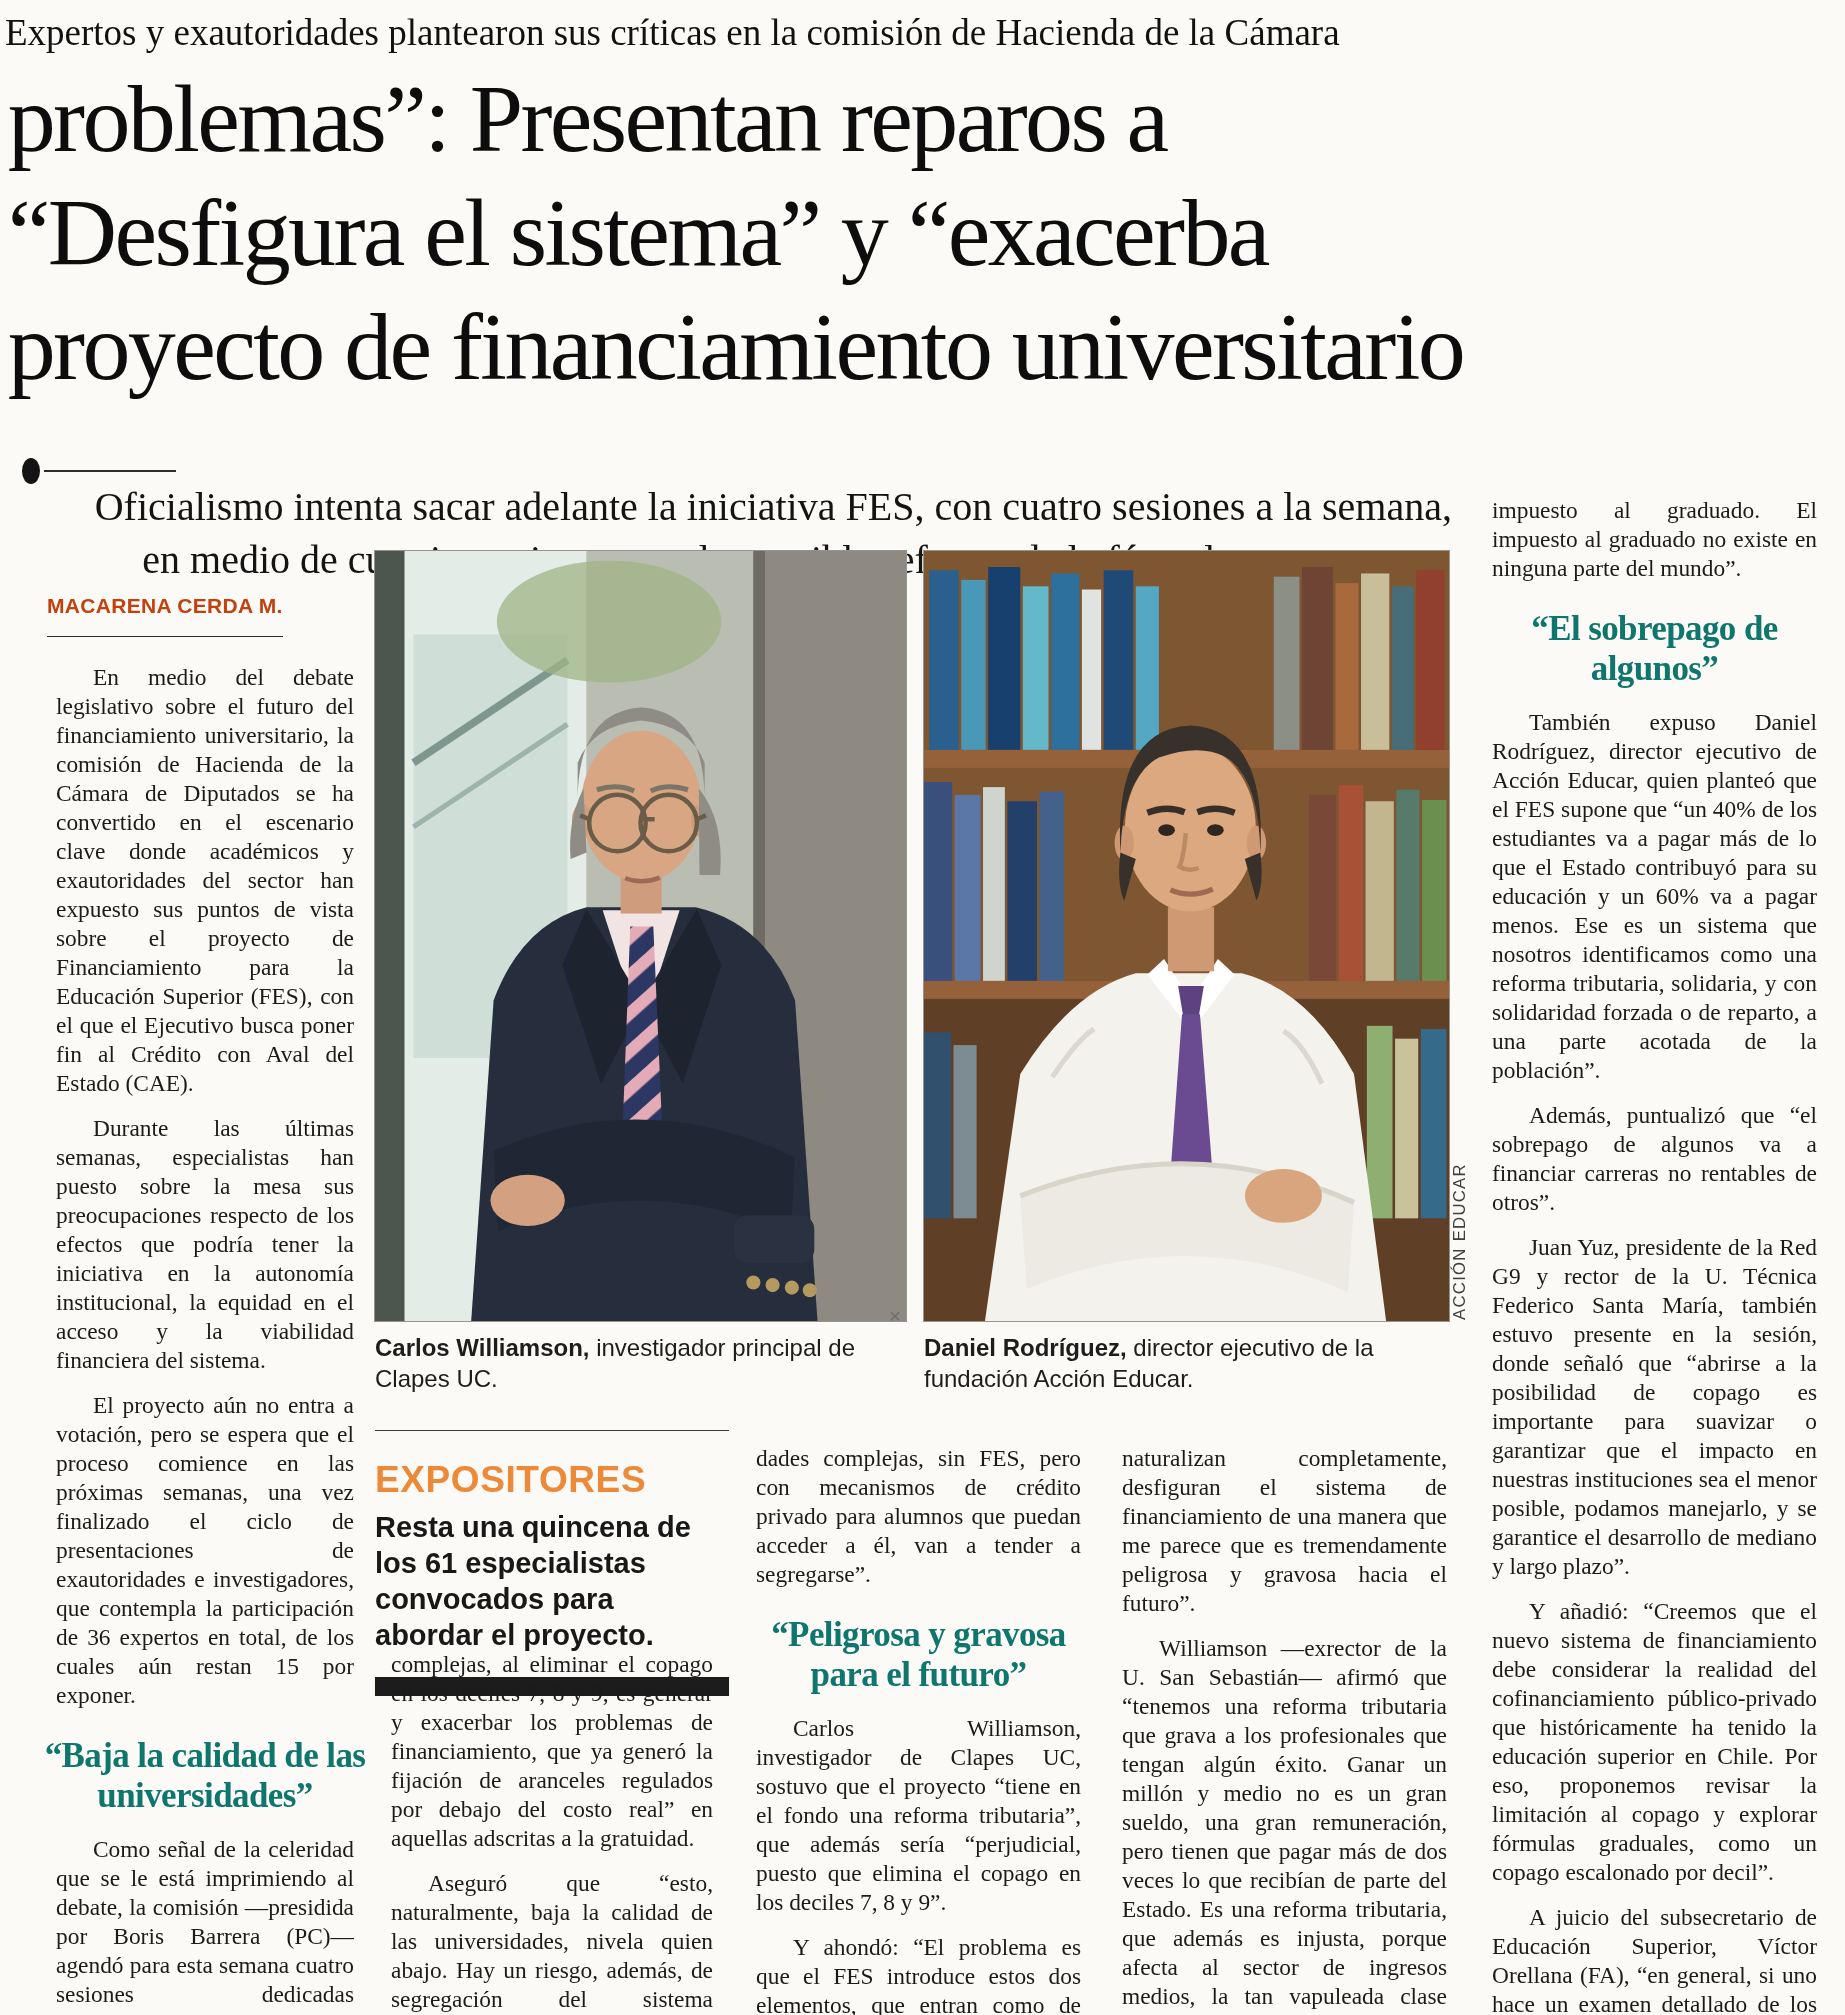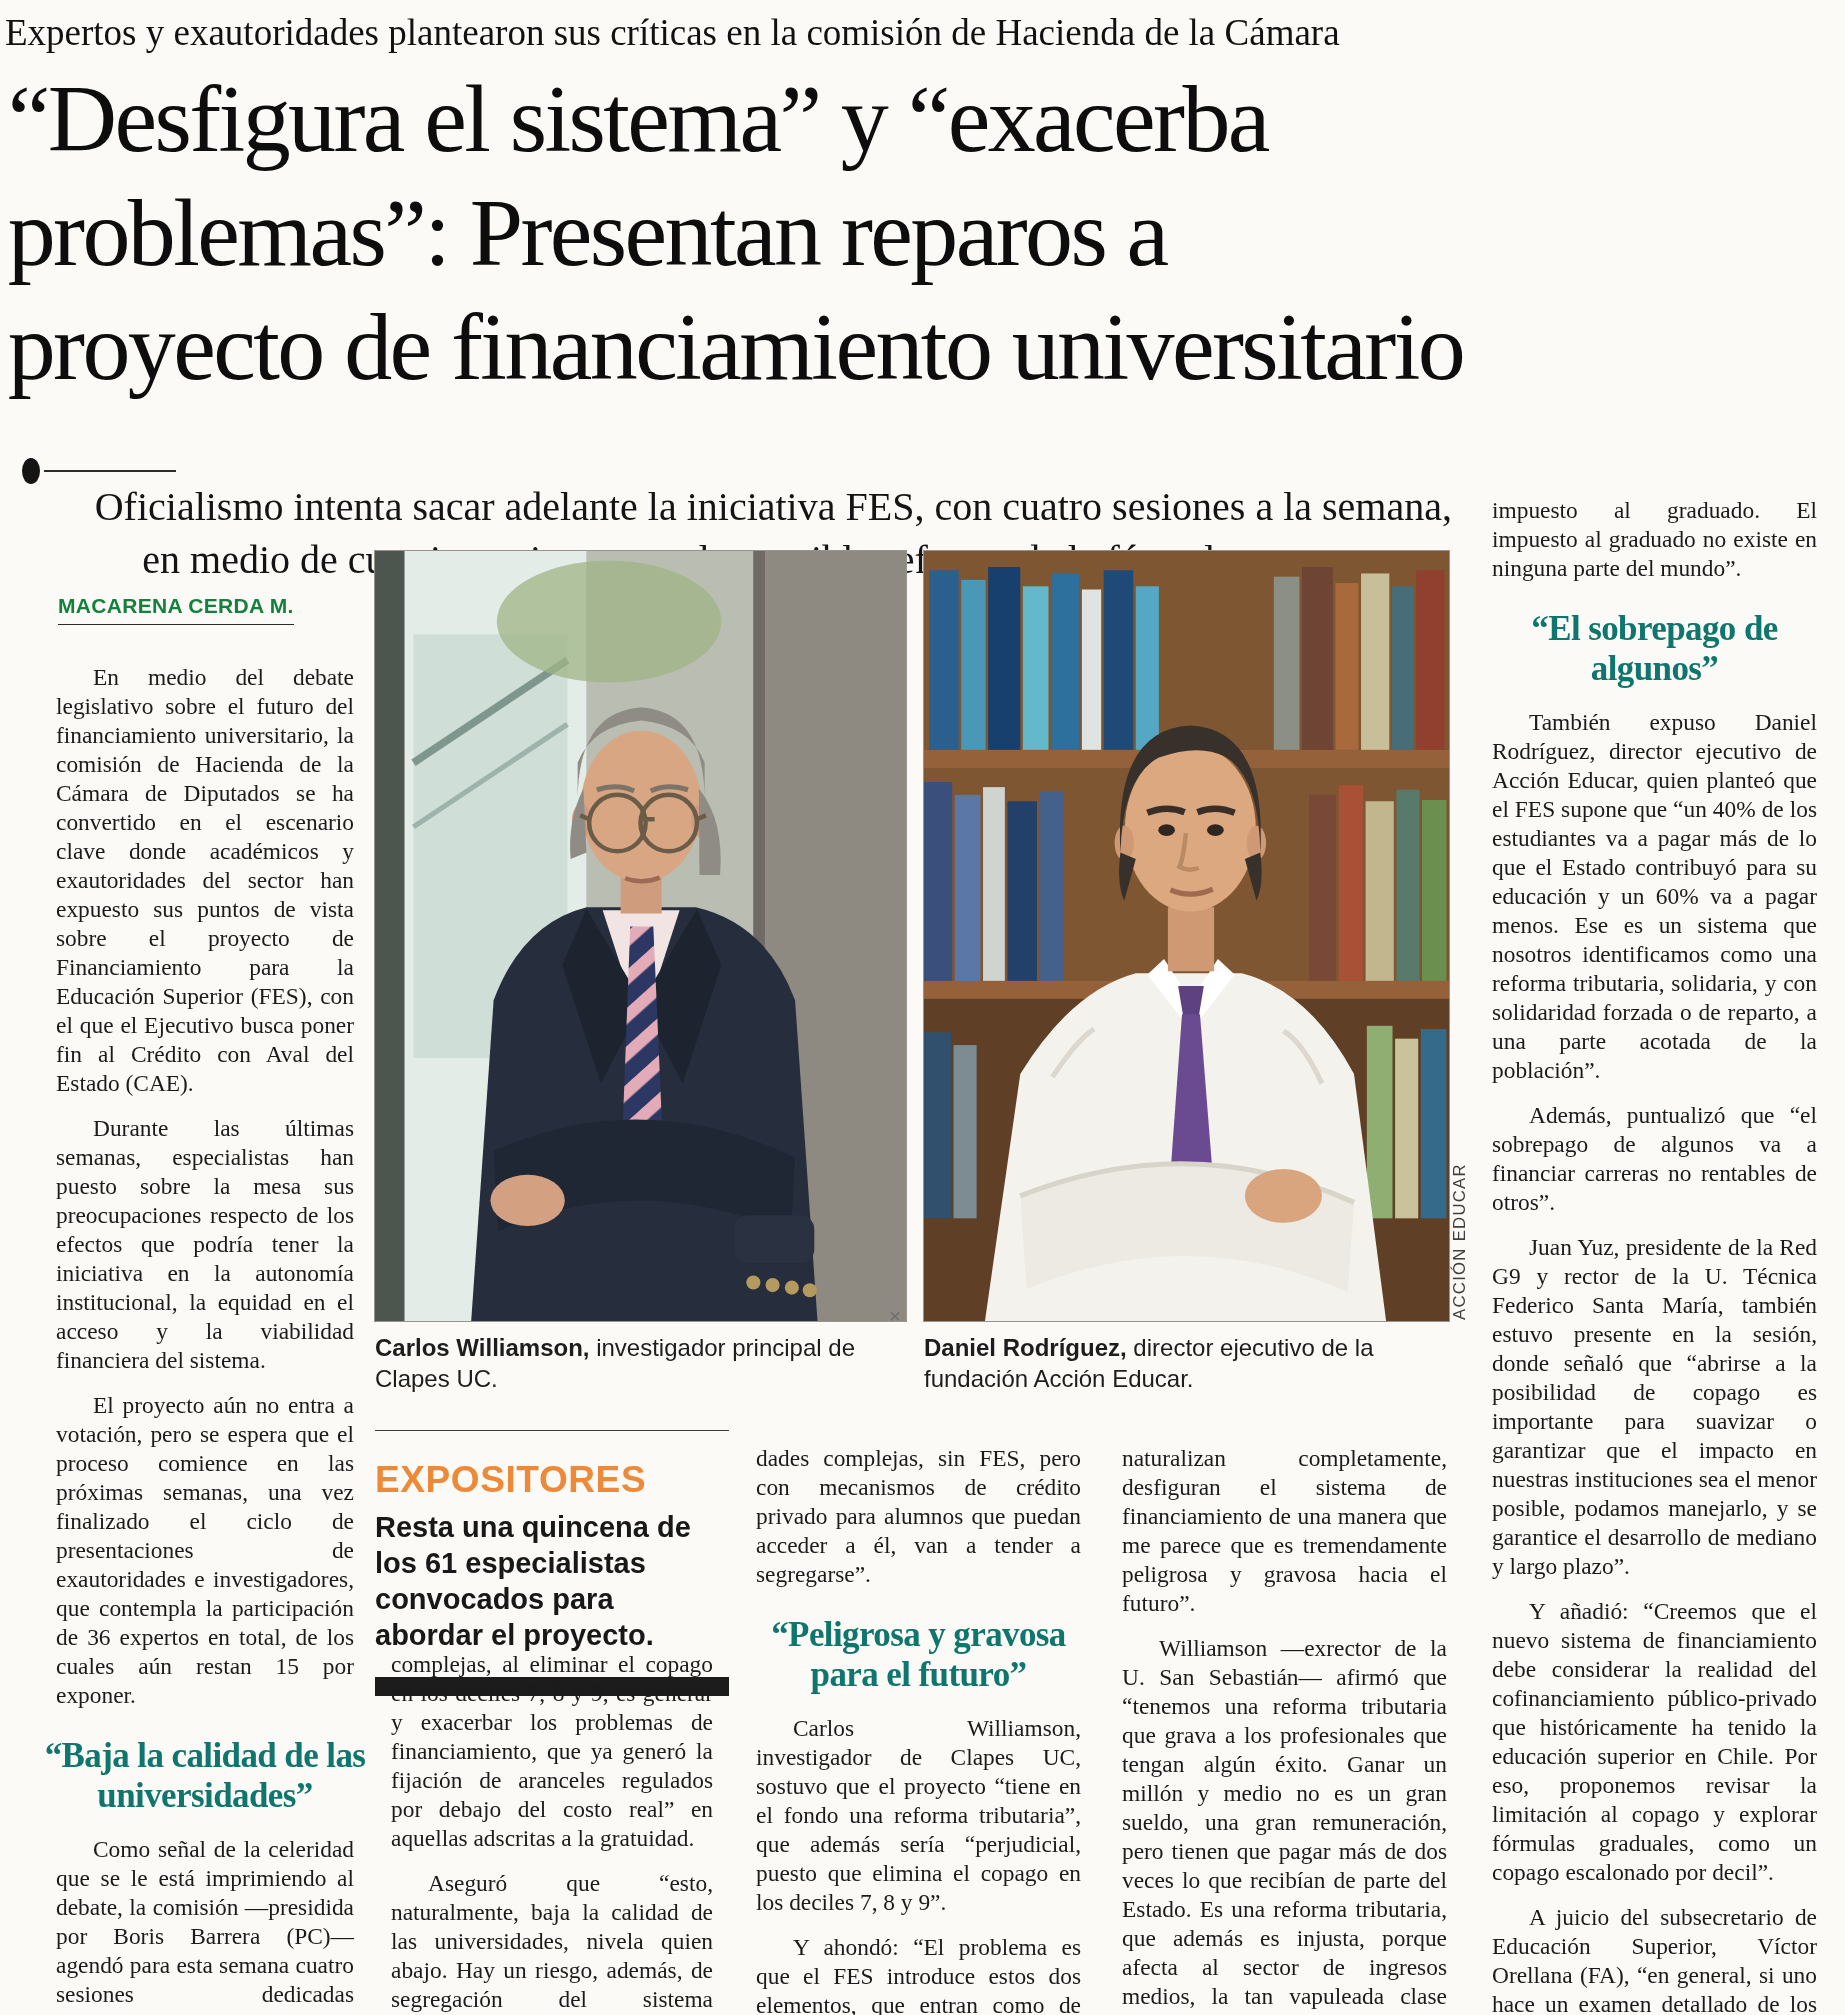--- a/index.html
+++ b/index.html
@@ -20,24 +20,24 @@
   .headline div{white-space:nowrap;}
   .section-mark{position:absolute;left:22px;top:457px;width:154px;height:28px;display:flex;align-items:center;}
   .section-mark .dot{width:18px;height:26px;background:#141414;border-radius:50%;}
   .section-mark .rule{flex:1;height:1.9px;background:#2c2c2c;margin-left:3.9px;}
   .lead{
     position:absolute;left:47px;top:480px;width:1405px;
     font-size:40px;line-height:53px;color:#141414;
   }
   .lead div{white-space:nowrap;text-align:right;}
   .byline{
-    position:absolute;left:58px;top:594px;
+    position:absolute;left:47px;top:594px;
     font-family:"Liberation Sans",sans-serif;font-weight:bold;
-    font-size:21px;letter-spacing:0.3px;color:#15803d;
-    border-bottom:1.9px solid #2a2a2a;padding-bottom:6px;
+    font-size:21px;letter-spacing:0.3px;color:#c2410c;
+    border-bottom:1.9px solid #2a2a2a;padding-bottom:18px;
   }
   
   .col{position:absolute;font-size:23.4px;line-height:29px;text-align:justify;}
   .col p{margin:16px;}
   .col p.ind{text-indent:37px;}
   .subhead{
     font-weight:bold;font-size:35px;line-height:40px;letter-spacing:-0.6px;
     text-align:center;text-indent:0;margin:26px 0 19px;color:#0f766e;
   }
   #col1{left:40px;  top:647px;width:330px;}
@@ -73,22 +73,22 @@
   .expo-label{margin-top:28px;font-weight:bold;font-size:37px;letter-spacing:0.6px;color:#ed8a3a;}
   .expo-deck{margin-top:7.7px;font-weight:bold;font-size:29px;line-height:36px;color:#181818;}
   .expo-bar{margin-top:24.4px;height:19px;background:#1c1c1c;}
 </style>
 </head>
 <body>
 
 <div class="kicker">Expertos y exautoridades plantearon sus críticas en la comisión de Hacienda de la Cámara</div>
 
 <h1 class="headline" style="margin:0;font-weight:normal;">
+  <div>problemas”: Presentan reparos a</div>
   <div>“Desfigura el sistema” y “exacerba</div>
-  <div>problemas”: Presentan reparos a</div>
   <div>proyecto de financiamiento universitario</div>
 </h1>
 
 <div class="section-mark">
   <div class="dot"></div>
   <div class="rule"></div>
 </div>
 
 <div class="lead">
   <div>Oficialismo intenta sacar adelante la iniciativa FES, con cuatro sesiones a la semana,</div>

